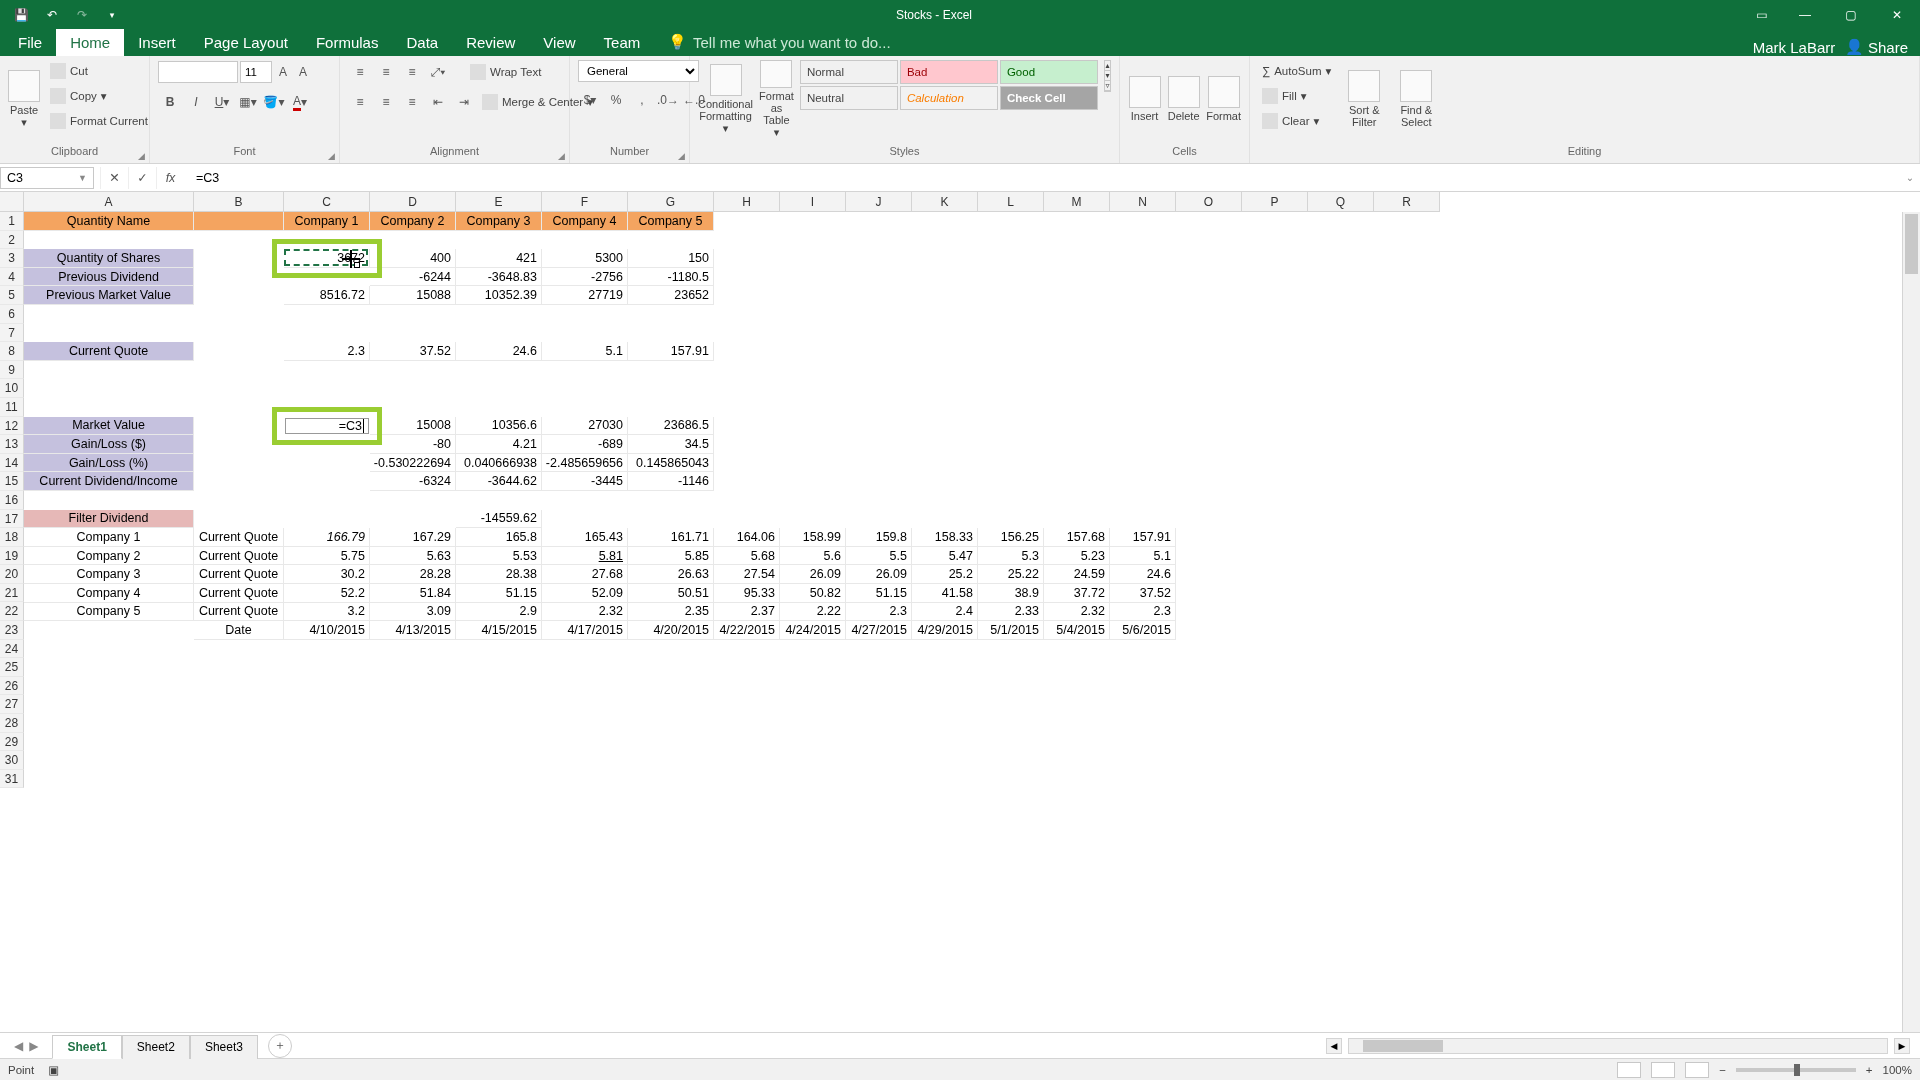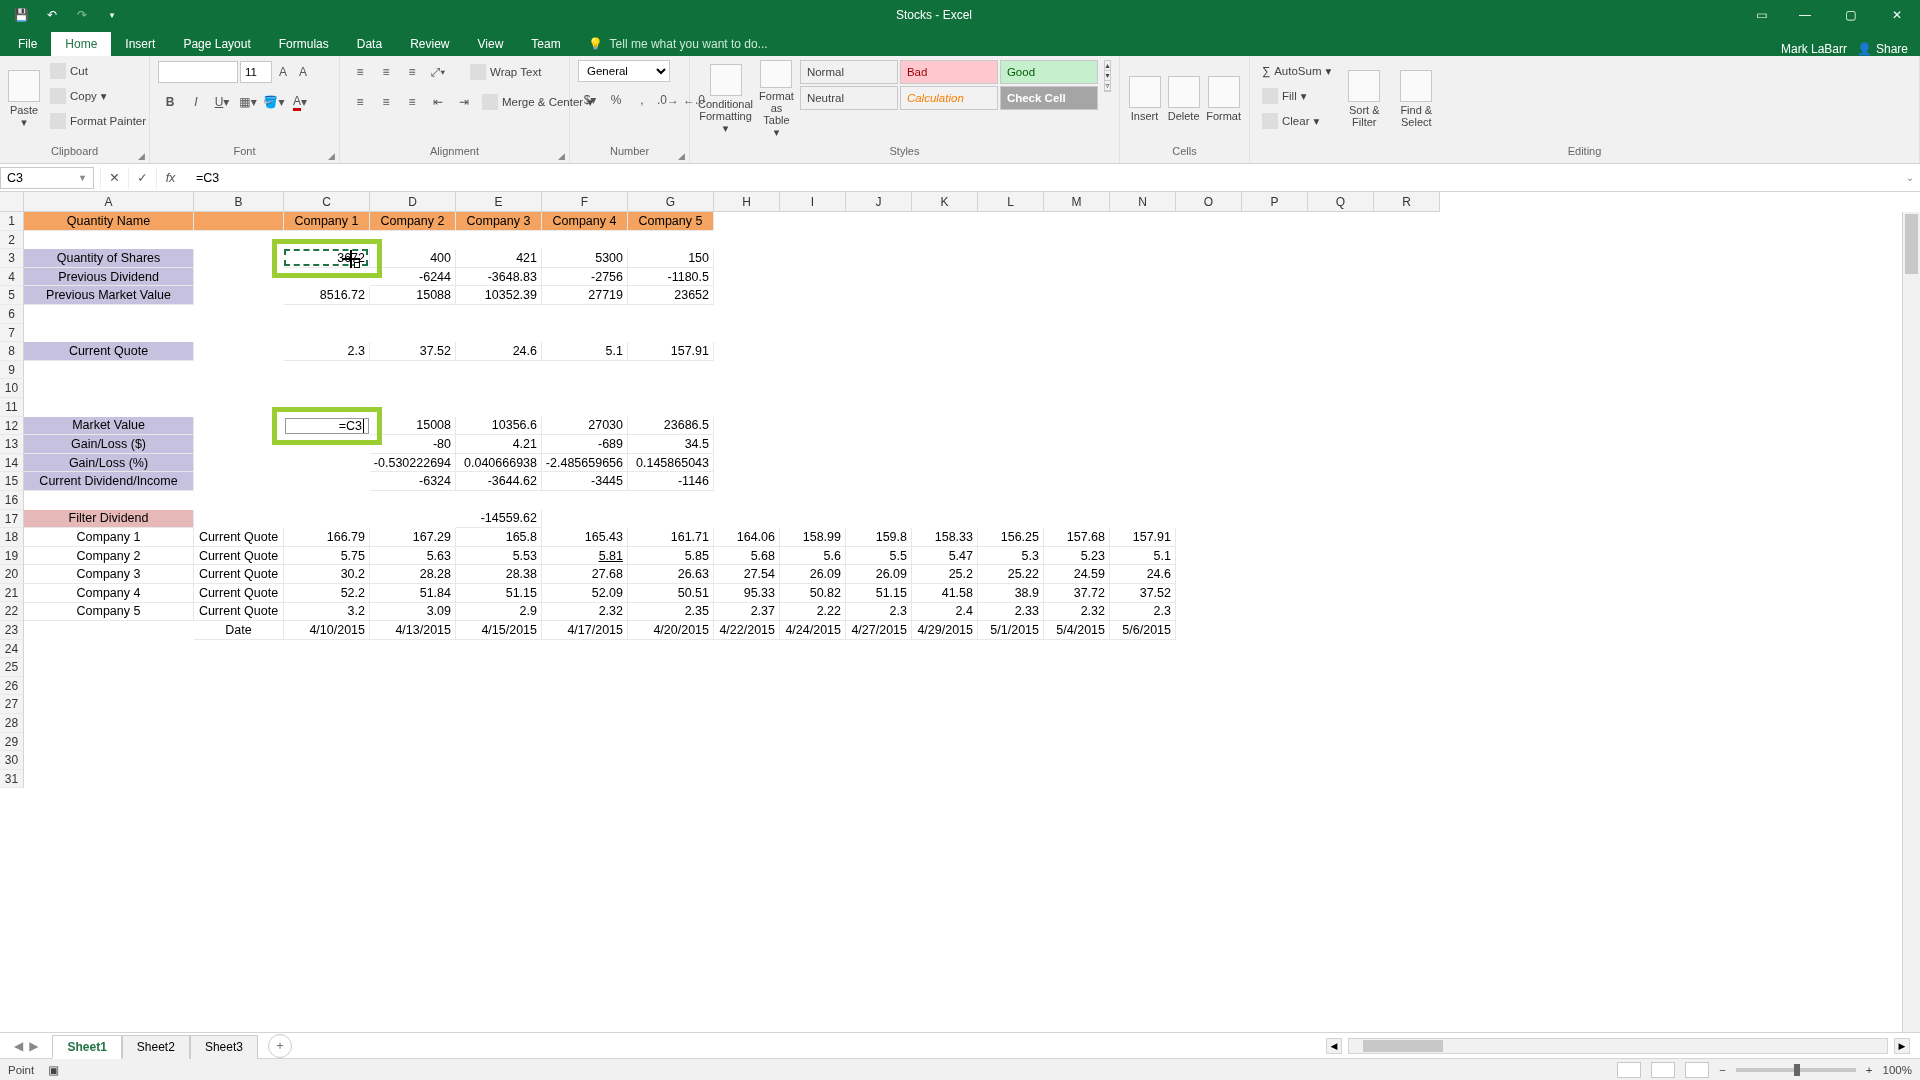--- a/index.html
+++ b/index.html
@@ -12,21 +12,21 @@
 }
 #qat { display: flex; align-items: center; gap: 2px; padding-left: 8px; }
 .qat-btn { width: 28px; height: 24px; display: flex; align-items: center; justify-content: center; color: #fff; }
 #title-center { flex: 1; text-align: center; }
 #winctrl { display: flex; gap: 0; }
 .win-btn { width: 46px; height: 30px; display: flex; align-items: center; justify-content: center; color: #fff; }
 
 
 #ribbon-tabs {
   height: 26px; background: #0f703b; display: flex; align-items: flex-end; padding-left: 4px;
-  color: #fff; font-size: 12px;
+  color: #fff; font-size: 15px;
 }
 .rtab { padding: 5px 14px 5px; cursor: default; }
 .rtab.active { background: #fff; color: #217346; }
 #ribbon-right { margin-left: auto; display: flex; align-items: center; gap: 10px; padding-right: 12px; color:#fff;}
 #share-btn { display:flex; align-items:center; gap:4px; }
 
 
 #ribbon {
   height: 108px; background: #f1f1f1; border-bottom: 1px solid #d4d4d4;
   display: flex; font-size: 11.5px; color: #444;
@@ -172,21 +172,21 @@
         <div class="lbl"><span>Paste</span> ▾</div>
       </div>
       <div class="stack">
         <div class="stack-item">
             <span class="mini-ico"></span>
             <span>Cut</span>
           </div>
         <div class="stack-item"><span class="mini-ico"></span><span>Copy</span> ▾</div>
         <div class="stack-item">
             <span class="mini-ico"></span>
-            <span>Format Painter</span>
+            <span>Format Current</span>
           </div>
       </div>
     </div>
     <div class="rgroup-label"><span>Clipboard</span><span class="dlaunch">◢</span></div>
   </div>
 
   <div class="rgroup" style="width:190px">
     <div class="rgroup-body" style="flex-direction:column;gap:6px">
       <div class="toolbar-row">
         <input class="fake" style="width: 80px;" value="">
@@ -230,21 +230,21 @@
         <div class="tool">⇤</div>
         <div class="tool">⇥</div>
         <div class="stack-item"><span class="mini-ico"></span><span>Merge &amp; Center</span> ▾</div>
       </div>
     </div>
     <div class="rgroup-label"><span>Alignment</span><span class="dlaunch">◢</span></div>
   </div>
 
   <div class="rgroup" style="width:120px">
     <div class="rgroup-body" style="flex-direction:column;gap:6px">
-      <select class="fake" style="width:92px"><option>General</option></select>
+      <select class="fake" style="width:121px"><option>General</option></select>
       <div class="toolbar-row">
         <div class="tool">$▾</div>
         <div class="tool">%</div>
         <div class="tool">,</div>
         <div class="tool">.0→</div>
         <div class="tool">←.0</div>
       </div>
     </div>
     <div class="rgroup-label"><span>Number</span><span class="dlaunch">◢</span></div>
   </div>
@@ -435,21 +435,21 @@
       <div class="cell num" style="left: 604px; top: 241.8px; width: 86px; height: 18.6px;">0.145865043</div>
       <div class="cell hdr-lav ctr" style="left: 0px; top: 260.4px; width: 170px; height: 18.6px;">Current Dividend/Income</div>
       <div class="cell num" style="left: 346px; top: 260.4px; width: 86px; height: 18.6px;">-6324</div>
       <div class="cell num" style="left: 432px; top: 260.4px; width: 86px; height: 18.6px;">-3644.62</div>
       <div class="cell num" style="left: 518px; top: 260.4px; width: 86px; height: 18.6px;">-3445</div>
       <div class="cell num" style="left: 604px; top: 260.4px; width: 86px; height: 18.6px;">-1146</div>
       <div class="cell hdr-pink ctr" style="left: 0px; top: 297.6px; width: 170px; height: 18.6px;">Filter Dividend</div>
       <div class="cell num" style="left: 432px; top: 297.6px; width: 86px; height: 18.6px;">-14559.62</div>
       <div class="cell ctr" style="left: 0px; top: 316.2px; width: 170px; height: 18.6px;">Company 1</div>
       <div class="cell ctr" style="left: 170px; top: 316.2px; width: 90px; height: 18.6px;">Current Quote</div>
-      <div class="cell num" style="left: 260px; top: 316.2px; width: 86px; height: 18.6px;">166.79</div>
+      <div class="cell num" style="left: 260px; top: 316.2px; width: 86px; height: 18.6px; font-style: italic;">166.79</div>
       <div class="cell num" style="left: 346px; top: 316.2px; width: 86px; height: 18.6px;">167.29</div>
       <div class="cell num" style="left: 432px; top: 316.2px; width: 86px; height: 18.6px;">165.8</div>
       <div class="cell num" style="left: 518px; top: 316.2px; width: 86px; height: 18.6px;">165.43</div>
       <div class="cell num" style="left: 604px; top: 316.2px; width: 86px; height: 18.6px;">161.71</div>
       <div class="cell num" style="left: 690px; top: 316.2px; width: 66px; height: 18.6px;">164.06</div>
       <div class="cell num" style="left: 756px; top: 316.2px; width: 66px; height: 18.6px;">158.99</div>
       <div class="cell num" style="left: 822px; top: 316.2px; width: 66px; height: 18.6px;">159.8</div>
       <div class="cell num" style="left: 888px; top: 316.2px; width: 66px; height: 18.6px;">158.33</div>
       <div class="cell num" style="left: 954px; top: 316.2px; width: 66px; height: 18.6px;">156.25</div>
       <div class="cell num" style="left: 1020px; top: 316.2px; width: 66px; height: 18.6px;">157.68</div>

